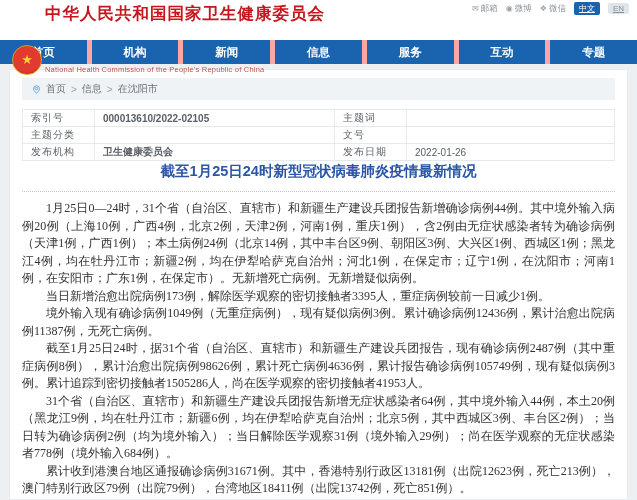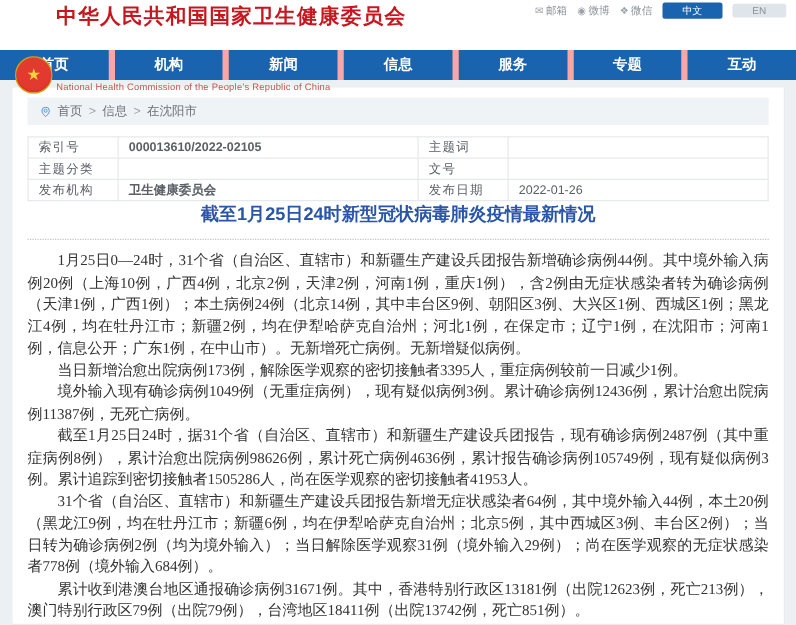--- a/index.html
+++ b/index.html
@@ -14,21 +14,21 @@
             border:1px solid #d4a017; position:relative; flex:0 0 auto; }
   .emblem::after { content:"★"; position:absolute; left:0; right:0; top:1px;
                    text-align:center; color:#f7d13d; font-size:13px; line-height:26px; }
   .brand-text .cn { font-size:16.5px; font-weight:bold; color:#c6171e; letter-spacing:1px; line-height:19px; }
   .brand-text .en { font-size:7.5px; color:#c2564f; letter-spacing:.2px; line-height:10px;margin-top:42px; }
 
   .utilities { position:absolute; right:8px; top:2px; display:flex; align-items:center; gap:8px;
                font-size:8.5px; color:#8a9096; }
   .util-item { display:flex; align-items:center; gap:2px; cursor:pointer; }
   .util-ico { font-size:8px; color:#9aa2a9; }
-  .lang-btn { display:inline-block; font-size:8px; padding:1px 16px; border-radius:2px; cursor:pointer; }
+  .lang-btn { display:inline-block; font-size:8px; padding:1px 5px; border-radius:2px; cursor:pointer;text-decoration:underline; }
   .lang-cn { background:#1a63ae; color:#fff; }
   .lang-en { background:#dfe5ea; color:#8a9096; }
 
   
   .nav { height:24px; background:#1a63ae; display:flex; }
   .nav-item { flex:1 1 0; text-align:center; color:#ffffff; font-size:11.5px; font-weight:bold;
               line-height:24px; cursor:pointer; border-left:5px solid #fca5a5; }
   .nav-item:first-child { border-left:none; }
 
   
@@ -85,22 +85,22 @@
     <span class="lang-btn lang-en">EN</span>
   </div>
 </div>
 
 <div class="nav">
   <div class="nav-item">首页</div>
   <div class="nav-item">机构</div>
   <div class="nav-item">新闻</div>
   <div class="nav-item">信息</div>
   <div class="nav-item">服务</div>
+  <div class="nav-item">互动</div>
   <div class="nav-item">专题</div>
-  <div class="nav-item">互动</div>
 </div>
 
 <div class="page">
   <div class="card">
 
     <div class="breadcrumb">
       <svg class="pin" viewBox="0 0 12 12">
         <path d="M6 1a4 4 0 0 0-4 4c0 2.7 4 6 4 6s4-3.3 4-6a4 4 0 0 0-4-4zm0 5.4A1.6 1.6 0 1 1 6 3.2a1.6 1.6 0 0 1 0 3.2z" fill="none" stroke="#4a90d9" stroke-width="1"></path>
       </svg>
       <span class="crumb">首页</span>
@@ -130,21 +130,21 @@
           <td class="lab">发布日期</td>
           <td>2022-01-26</td>
         </tr>
       </tbody>
     </table>
 
     <div class="article-title">截至1月25日24时新型冠状病毒肺炎疫情最新情况</div>
     <div class="dotted-rule"></div>
 
     <div class="body-text">
-      <p>1月25日0—24时，31个省（自治区、直辖市）和新疆生产建设兵团报告新增确诊病例44例。其中境外输入病例20例（上海10例，广西4例，北京2例，天津2例，河南1例，重庆1例），含2例由无症状感染者转为确诊病例（天津1例，广西1例）；本土病例24例（北京14例，其中丰台区9例、朝阳区3例、大兴区1例、西城区1例；黑龙江4例，均在牡丹江市；新疆2例，均在伊犁哈萨克自治州；河北1例，在保定市；辽宁1例，在沈阳市；河南1例，信息公开；广东1例，在中山市）。无新增死亡病例。无新增疑似病例。</p>
+      <p>1月25日0—24时，31个省（自治区、直辖市）和新疆生产建设兵团报告新增确诊病例44例。其中境外输入病例20例（上海10例，广西4例，北京2例，天津2例，河南1例，重庆1例），含2例由无症状感染者转为确诊病例（天津1例，广西1例）；本土病例24例（北京14例，其中丰台区9例、朝阳区3例、大兴区1例、西城区1例；黑龙江4例，均在牡丹江市；新疆2例，均在伊犁哈萨克自治州；河北1例，在保定市；辽宁1例，在沈阳市；河南1例，在安阳市；广东1例，在保定市）。无新增死亡病例。无新增疑似病例。</p>
       <p>当日新增治愈出院病例173例，解除医学观察的密切接触者3395人，重症病例较前一日减少1例。</p>
       <p>境外输入现有确诊病例1049例（无重症病例），现有疑似病例3例。累计确诊病例12436例，累计治愈出院病例11387例，无死亡病例。</p>
       <p>截至1月25日24时，据31个省（自治区、直辖市）和新疆生产建设兵团报告，现有确诊病例2487例（其中重症病例8例），累计治愈出院病例98626例，累计死亡病例4636例，累计报告确诊病例105749例，现有疑似病例3例。累计追踪到密切接触者1505286人，尚在医学观察的密切接触者41953人。</p>
       <p>31个省（自治区、直辖市）和新疆生产建设兵团报告新增无症状感染者64例，其中境外输入44例，本土20例（黑龙江9例，均在牡丹江市；新疆6例，均在伊犁哈萨克自治州；北京5例，其中西城区3例、丰台区2例）；当日转为确诊病例2例（均为境外输入）；当日解除医学观察31例（境外输入29例）；尚在医学观察的无症状感染者778例（境外输入684例）。</p>
       <p>累计收到港澳台地区通报确诊病例31671例。其中，香港特别行政区13181例（出院12623例，死亡213例），澳门特别行政区79例（出院79例），台湾地区18411例（出院13742例，死亡851例）。</p>
     </div>
 
   </div>
 </div>
 

